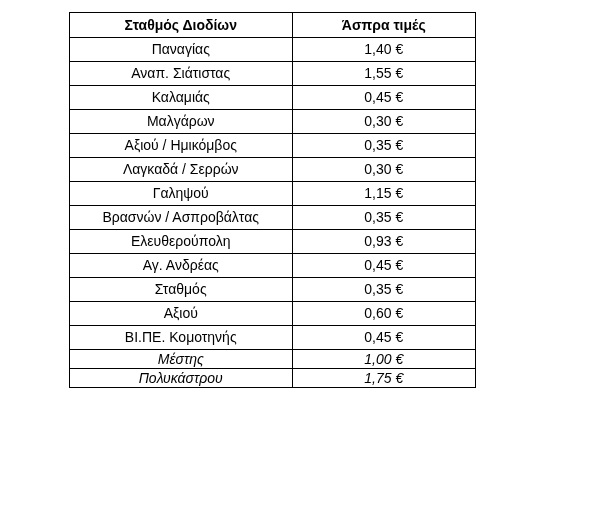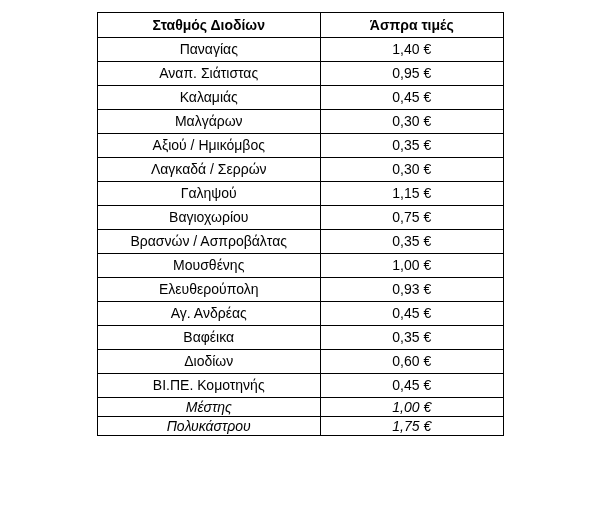--- a/index.html
+++ b/index.html
@@ -2,21 +2,20 @@
 <html><head>
 <meta charset="utf-8">
 <style>
   html, body { margin: 0; padding: 0; background: #ffffff; }
   body { width: 601px; height: 531px; position: relative; overflow: hidden;
          font-family: "Liberation Sans", sans-serif; color: #000; }
   table.toll {
     position: absolute; left: 69px; top: 12px;
     border-collapse: collapse;
     width: 407px;
-    margin-left: 28px;
   }
   table.toll td, table.toll th {
     border: 1.5px solid #000;
     text-align: center;
     font-size: 14px;
     padding: 0;
     height: 23px;
     line-height: 23px;
   }
   table.toll th { font-weight: bold; height: 24px; }
@@ -38,21 +37,21 @@
       <th>Άσπρα τιμές</th>
     </tr>
   </thead>
   <tbody id="tbody">
       <tr>
         <td>Παναγίας</td>
         <td>1,40 €</td>
       </tr>
       <tr>
         <td>Αναπ. Σιάτιστας</td>
-        <td>0,95 €</td>
+        <td>1,55 €</td>
       </tr>
       <tr>
         <td>Καλαμιάς</td>
         <td>0,45 €</td>
       </tr>
       <tr>
         <td>Μαλγάρων</td>
         <td>0,30 €</td>
       </tr>
       <tr>
@@ -61,45 +60,37 @@
       </tr>
       <tr>
         <td>Λαγκαδά / Σερρών</td>
         <td>0,30 €</td>
       </tr>
       <tr>
         <td>Γαληψού</td>
         <td>1,15 €</td>
       </tr>
       <tr>
-        <td>Βαγιοχωρίου</td>
-        <td>0,75 €</td>
-      </tr>
-      <tr>
         <td>Βρασνών / Ασπροβάλτας</td>
         <td>0,35 €</td>
-      </tr>
-      <tr>
-        <td>Μουσθένης</td>
-        <td>1,00 €</td>
       </tr>
       <tr>
         <td>Ελευθερούπολη</td>
         <td>0,93 €</td>
       </tr>
       <tr>
         <td>Αγ. Ανδρέας</td>
         <td>0,45 €</td>
       </tr>
       <tr>
-        <td>Βαφέικα</td>
+        <td>Σταθμός</td>
         <td>0,35 €</td>
       </tr>
       <tr>
-        <td>Διοδίων</td>
+        <td>Αξιού</td>
         <td>0,60 €</td>
       </tr>
       <tr>
         <td>ΒΙ.ΠΕ. Κομοτηνής</td>
         <td>0,45 €</td>
       </tr>
       <tr class="short">
         <td>Μέστης</td>
         <td>1,00 €</td>
       </tr>

